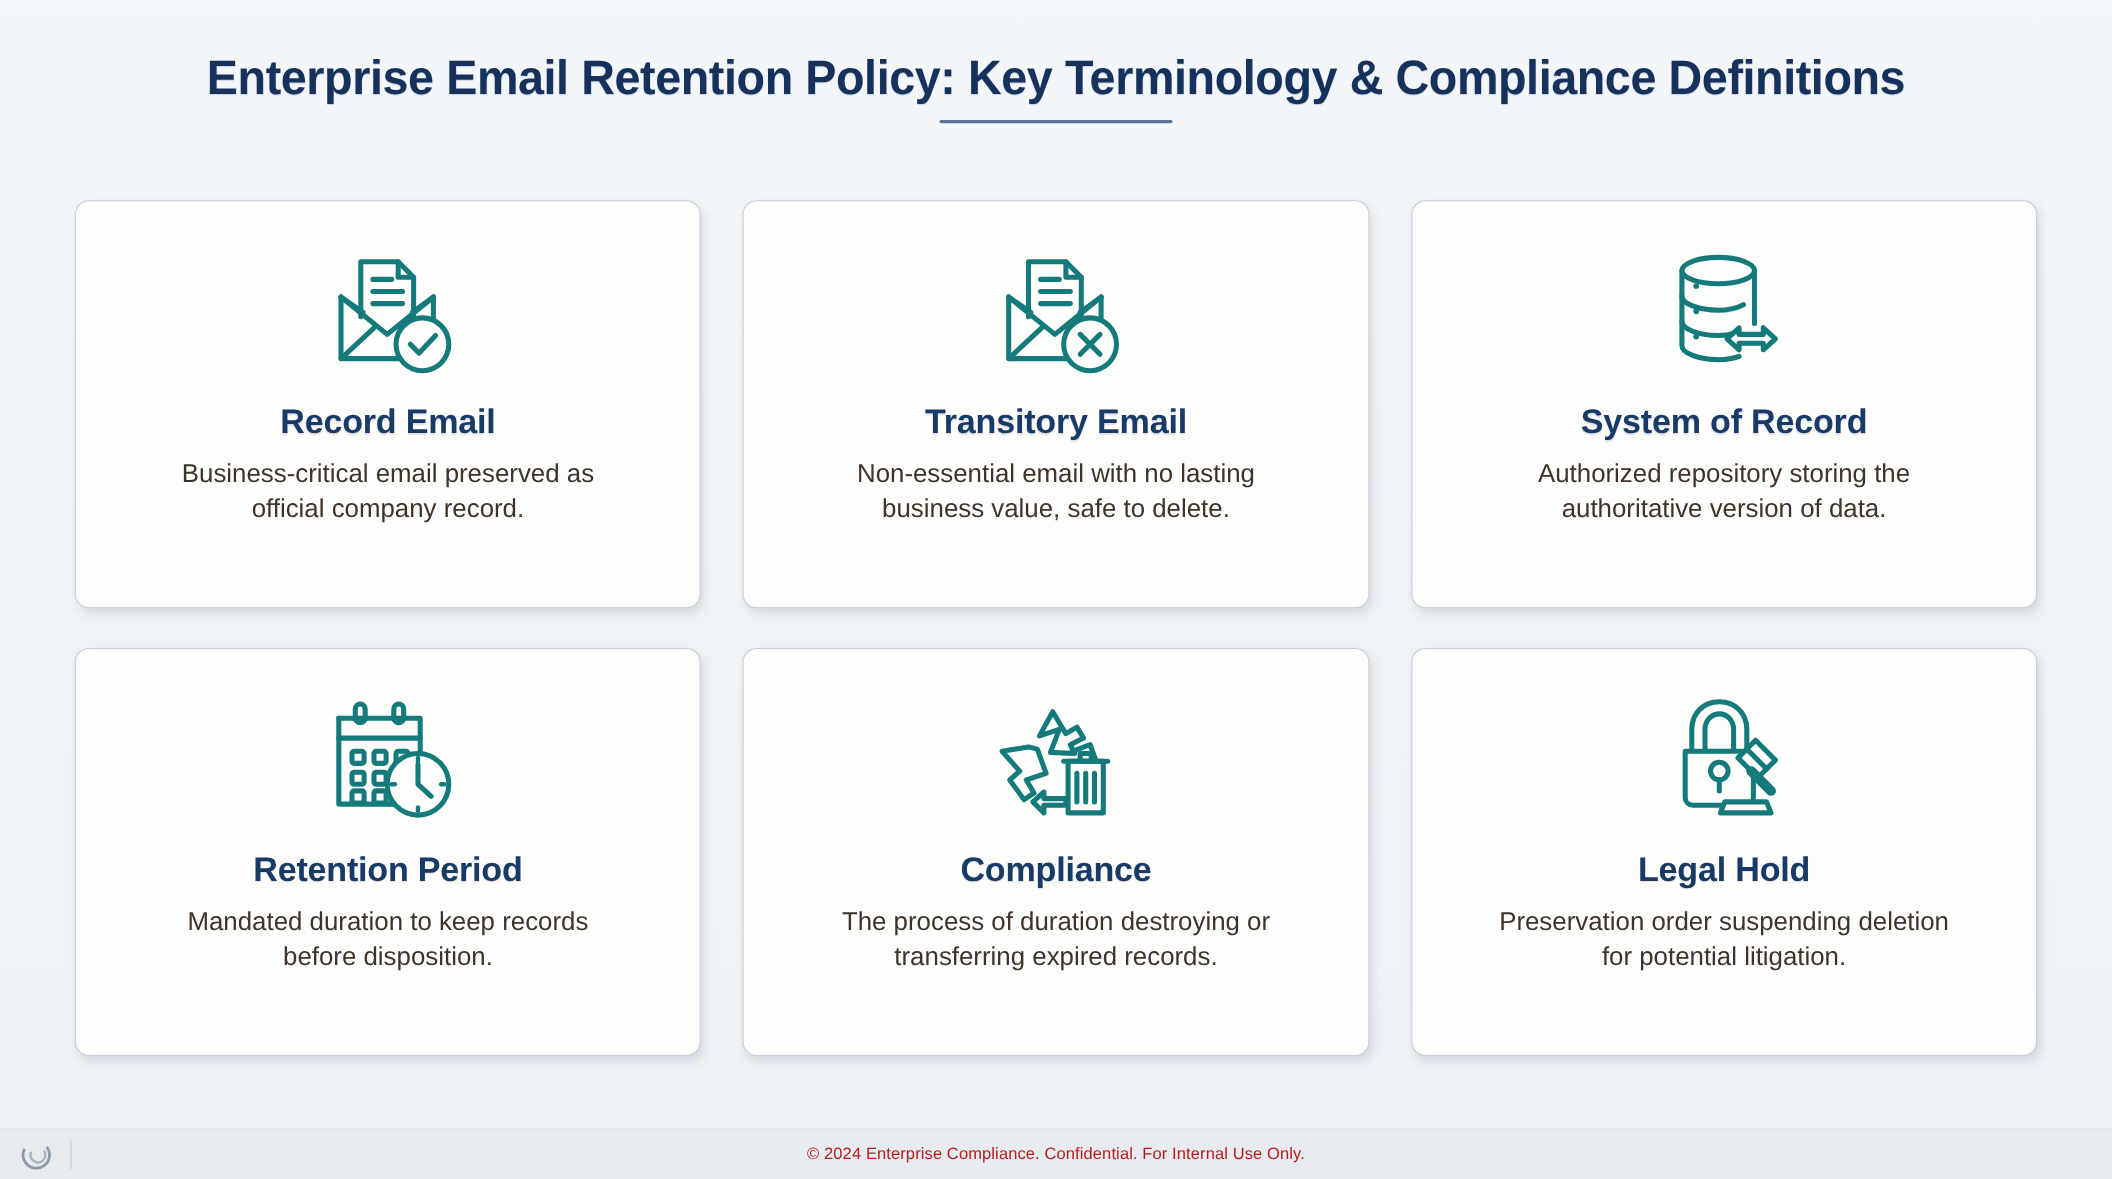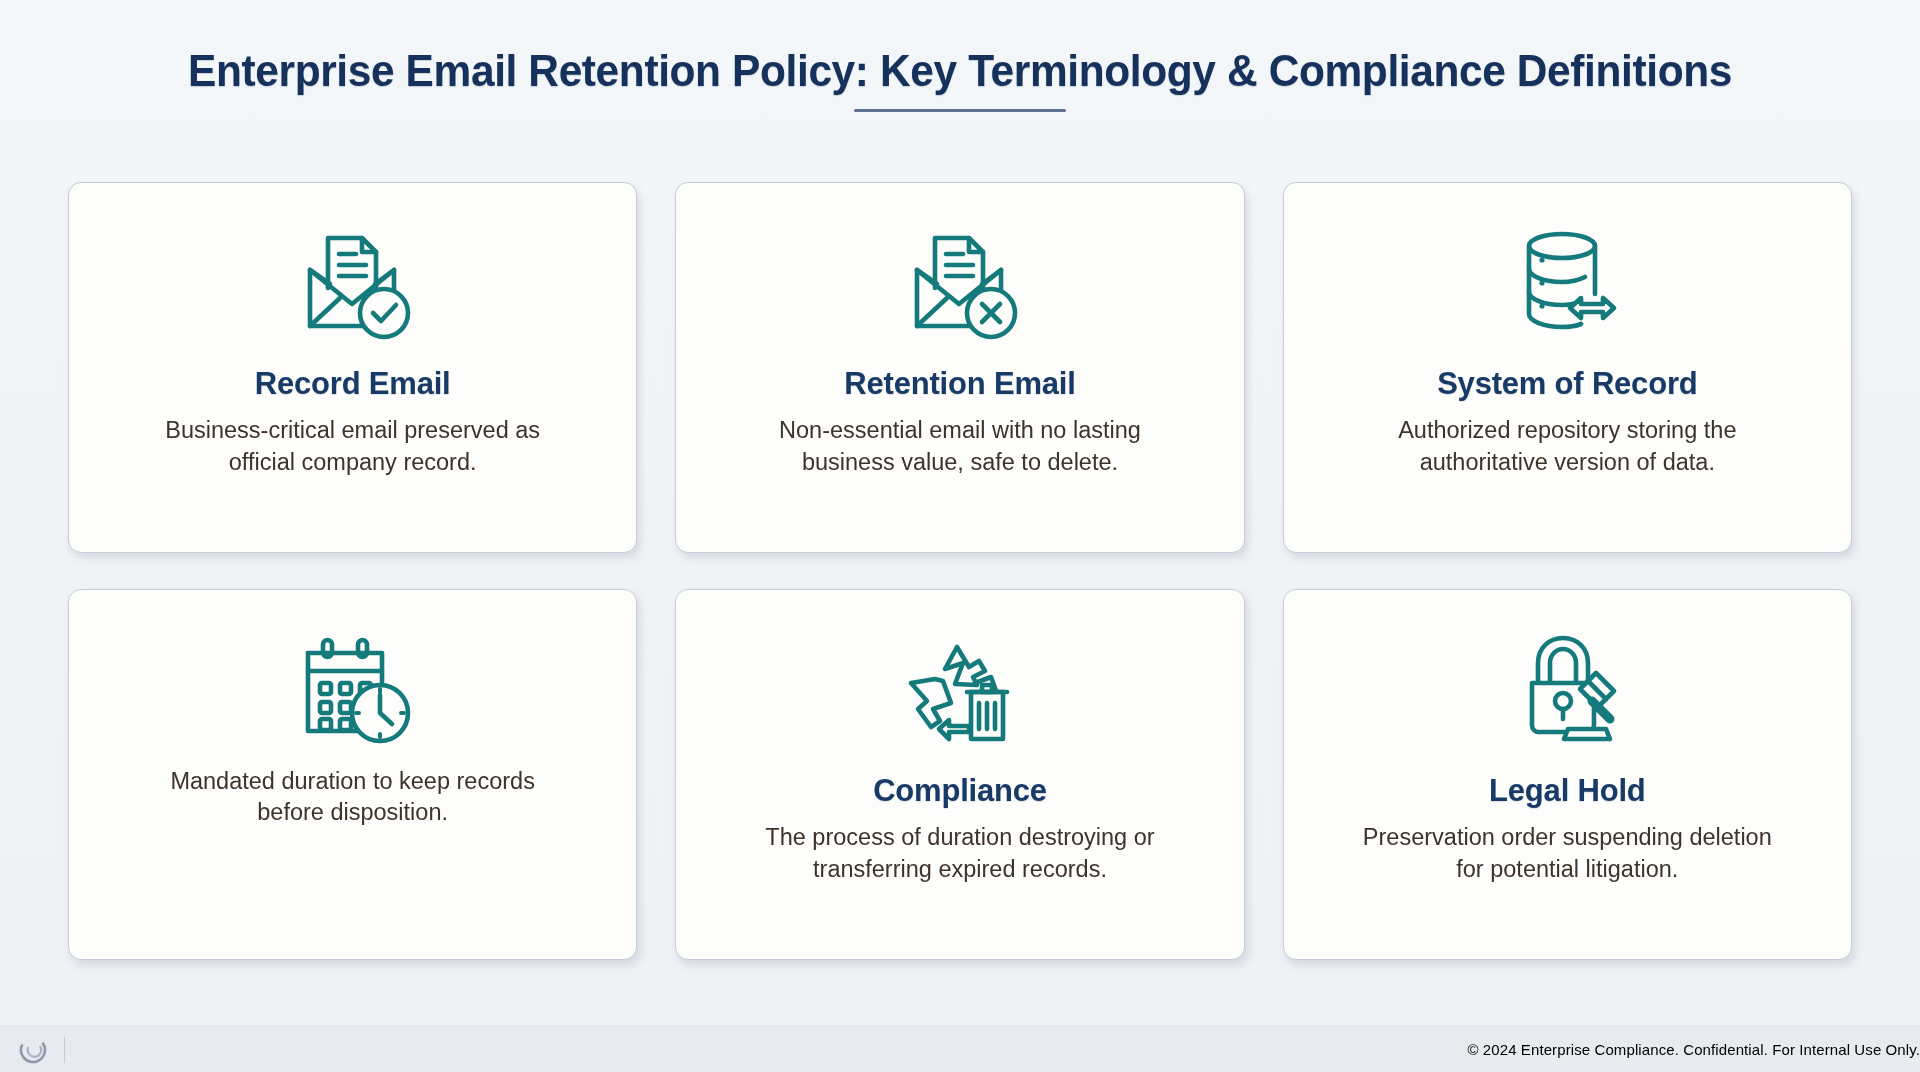--- a/index.html
+++ b/index.html
@@ -137,23 +137,23 @@
     height: 30px;
     display: block;
   }
   .brand-divider {
     width: 1px;
     height: 26px;
     background: #c6ccd6;
   }
   .footer-text {
     width: 100%;
-    text-align: right;
+    text-align: center;
     font-size: 15px;
-    color: #000000;
+    color: #b91c1c;
     letter-spacing: 0.1px;
   }
 </style>
 </head>
 <body>
 
 <div class="slide">
 
   <div class="title-block">
     <h1 class="page-title">Enterprise Email Retention Policy: Key Terminology &amp; Compliance Definitions</h1>
@@ -196,21 +196,21 @@
           <path d="M102 50 L83 64"></path>
           <path d="M18 50 V106 H102 V50"></path>
           <path d="M18 50 L60 84 L102 50"></path>
           <path d="M18 106 L48 78"></path>
           <path d="M102 106 L73 79"></path>
           <circle cx="92" cy="93" r="24" fill="#fdfdfb"></circle>
           <path d="M83 84 L101 102"></path>
           <path d="M101 84 L83 102"></path>
         </svg>
       </div>
-      <h2 class="card-title">Retention Email</h2>
+      <h2 class="card-title">Transitory Email</h2>
       <p class="card-desc">Non-essential email with no lasting business value, safe to delete.</p>
     </div>
 
     <div class="card">
       <div class="card-icon">
         <svg width="122" height="124" viewBox="0 0 122 124" fill="none" stroke="#157a7c" stroke-width="4.6" stroke-linecap="round" stroke-linejoin="round">
           <ellipse cx="56" cy="26" rx="33" ry="12"></ellipse>
           <path d="M23 26 V94 C23 101 38 107 56 107 C63 107 70 106 75 104"></path>
           <path d="M89 26 V74"></path>
           <path d="M23 49 C23 56 38 62 56 62 C65 62 73 60 79 57"></path>
@@ -242,20 +242,21 @@
           <rect x="28" y="92" width="11" height="11" rx="2"></rect>
           <rect x="48" y="92" width="11" height="11" rx="2"></rect>
           <circle cx="88" cy="86" r="28" fill="#fdfdfb"></circle>
           <path d="M88 68 V86 L100 97"></path>
           <path d="M88 62 V65" stroke-width="4"></path>
           <path d="M88 107 V110" stroke-width="4"></path>
           <path d="M64 86 H67" stroke-width="4"></path>
           <path d="M109 86 H112" stroke-width="4"></path>
         </svg>
       </div>
+      <h2 class="card-title">Retention Period</h2>
       <p class="card-desc">Mandated duration to keep records before disposition.</p>
     </div>
 
     <div class="card">
       <div class="card-icon">
         <svg width="122" height="124" viewBox="0 0 122 124" fill="none" stroke="#157a7c" stroke-width="4.6" stroke-linecap="round" stroke-linejoin="round">
 
           <path d="M46 42 L58 20 L70 40 L80 34 L86 44 L74 50 L78 58 L56 57 L64 36 Z"></path>
 
           <path d="M36 52 L12 56 L28 74 L19 82 L32 100 L41 94 L34 82 L52 76 L44 54 Z"></path>

